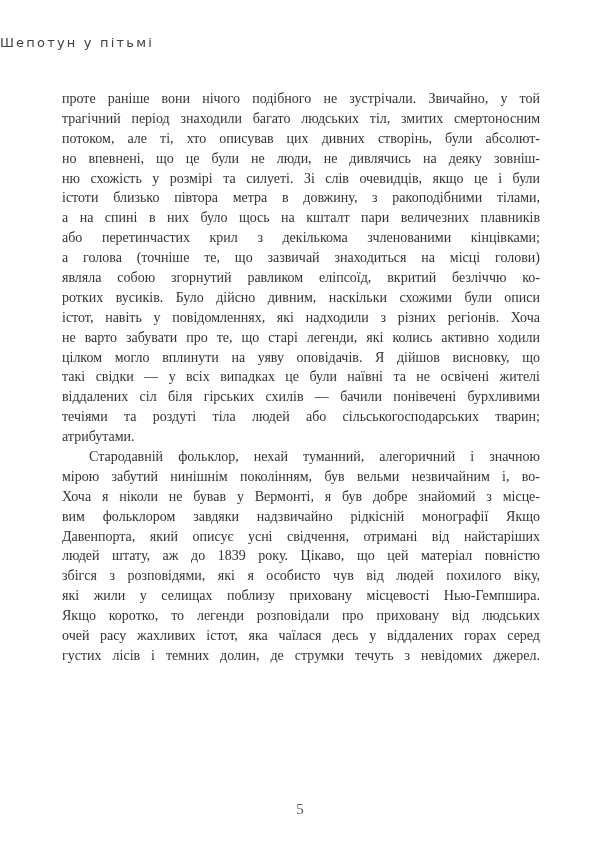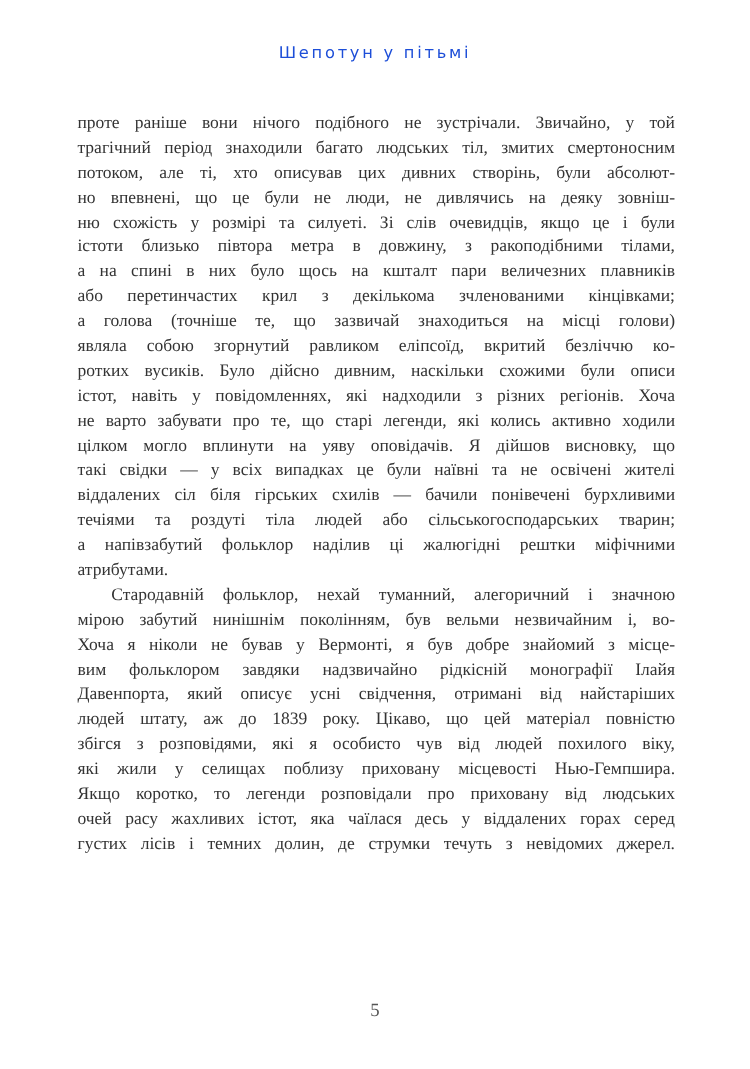--- a/index.html
+++ b/index.html
@@ -12,25 +12,24 @@
     height: 855px;
     position: relative;
     overflow: hidden;
     color: #333333;
   }
   .running-header {
     position: absolute;
     top: 35px;
     left: 0;
     width: 600px;
-    text-align: center;
     font-family: "DejaVu Sans", sans-serif;
     font-size: 13px;
     letter-spacing: 2.2px;
-    color: #1d4ed8;
+    color: #404040;
   }
   .text-block {
     position: absolute;
     top: 89px;
     left: 62px;
     width: 478px;
     font-family: "Liberation Serif", serif;
     font-size: 14px;
     line-height: 19.9px;
     color: #333333;
@@ -77,29 +76,28 @@
     <span class="line">або перетинчастих крил з декількома зчленованими кінцівками;</span>
     <span class="line">а голова (точніше те, що зазвичай знаходиться на місці голови)</span>
     <span class="line">являла собою згорнутий равликом еліпсоїд, вкритий безліччю ко-</span>
     <span class="line">ротких вусиків. Було дійсно дивним, наскільки схожими були описи</span>
     <span class="line">істот, навіть у повідомленнях, які надходили з різних регіонів. Хоча</span>
     <span class="line">не варто забувати про те, що старі легенди, які колись активно ходили</span>
     <span class="line">цілком могло вплинути на уяву оповідачів. Я дійшов висновку, що</span>
     <span class="line">такі свідки — у всіх випадках це були наївні та не освічені жителі</span>
     <span class="line">віддалених сіл біля гірських схилів — бачили понівечені бурхливими</span>
     <span class="line">течіями та роздуті тіла людей або сільськогосподарських тварин;</span>
-    <span class="line">а напівзабутий фольклор наділив ці жалюгідні рештки міфічними</span>
     <span class="line last">атрибутами.</span>
   </div>
 
   <div>
     <span class="line indent">Стародавній фольклор, нехай туманний, алегоричний і значною</span>
     <span class="line">мірою забутий нинішнім поколінням, був вельми незвичайним і, во-</span>
     <span class="line">Хоча я ніколи не бував у Вермонті, я був добре знайомий з місце-</span>
-    <span class="line">вим фольклором завдяки надзвичайно рідкісній монографії Ілайя</span>
+    <span class="line">вим фольклором завдяки надзвичайно рідкісній монографії Якщо</span>
     <span class="line">Давенпорта, який описує усні свідчення, отримані від найстаріших</span>
     <span class="line">людей штату, аж до 1839 року. Цікаво, що цей матеріал повністю</span>
     <span class="line">збігся з розповідями, які я особисто чув від людей похилого віку,</span>
     <span class="line">які жили у селищах поблизу приховану місцевості Нью-Гемпшира.</span>
     <span class="line">Якщо коротко, то легенди розповідали про приховану від людських</span>
     <span class="line">очей расу жахливих істот, яка чаїлася десь у віддалених горах серед</span>
     <span class="line">густих лісів і темних долин, де струмки течуть з невідомих джерел.</span>
   </div>
 </div>
 

